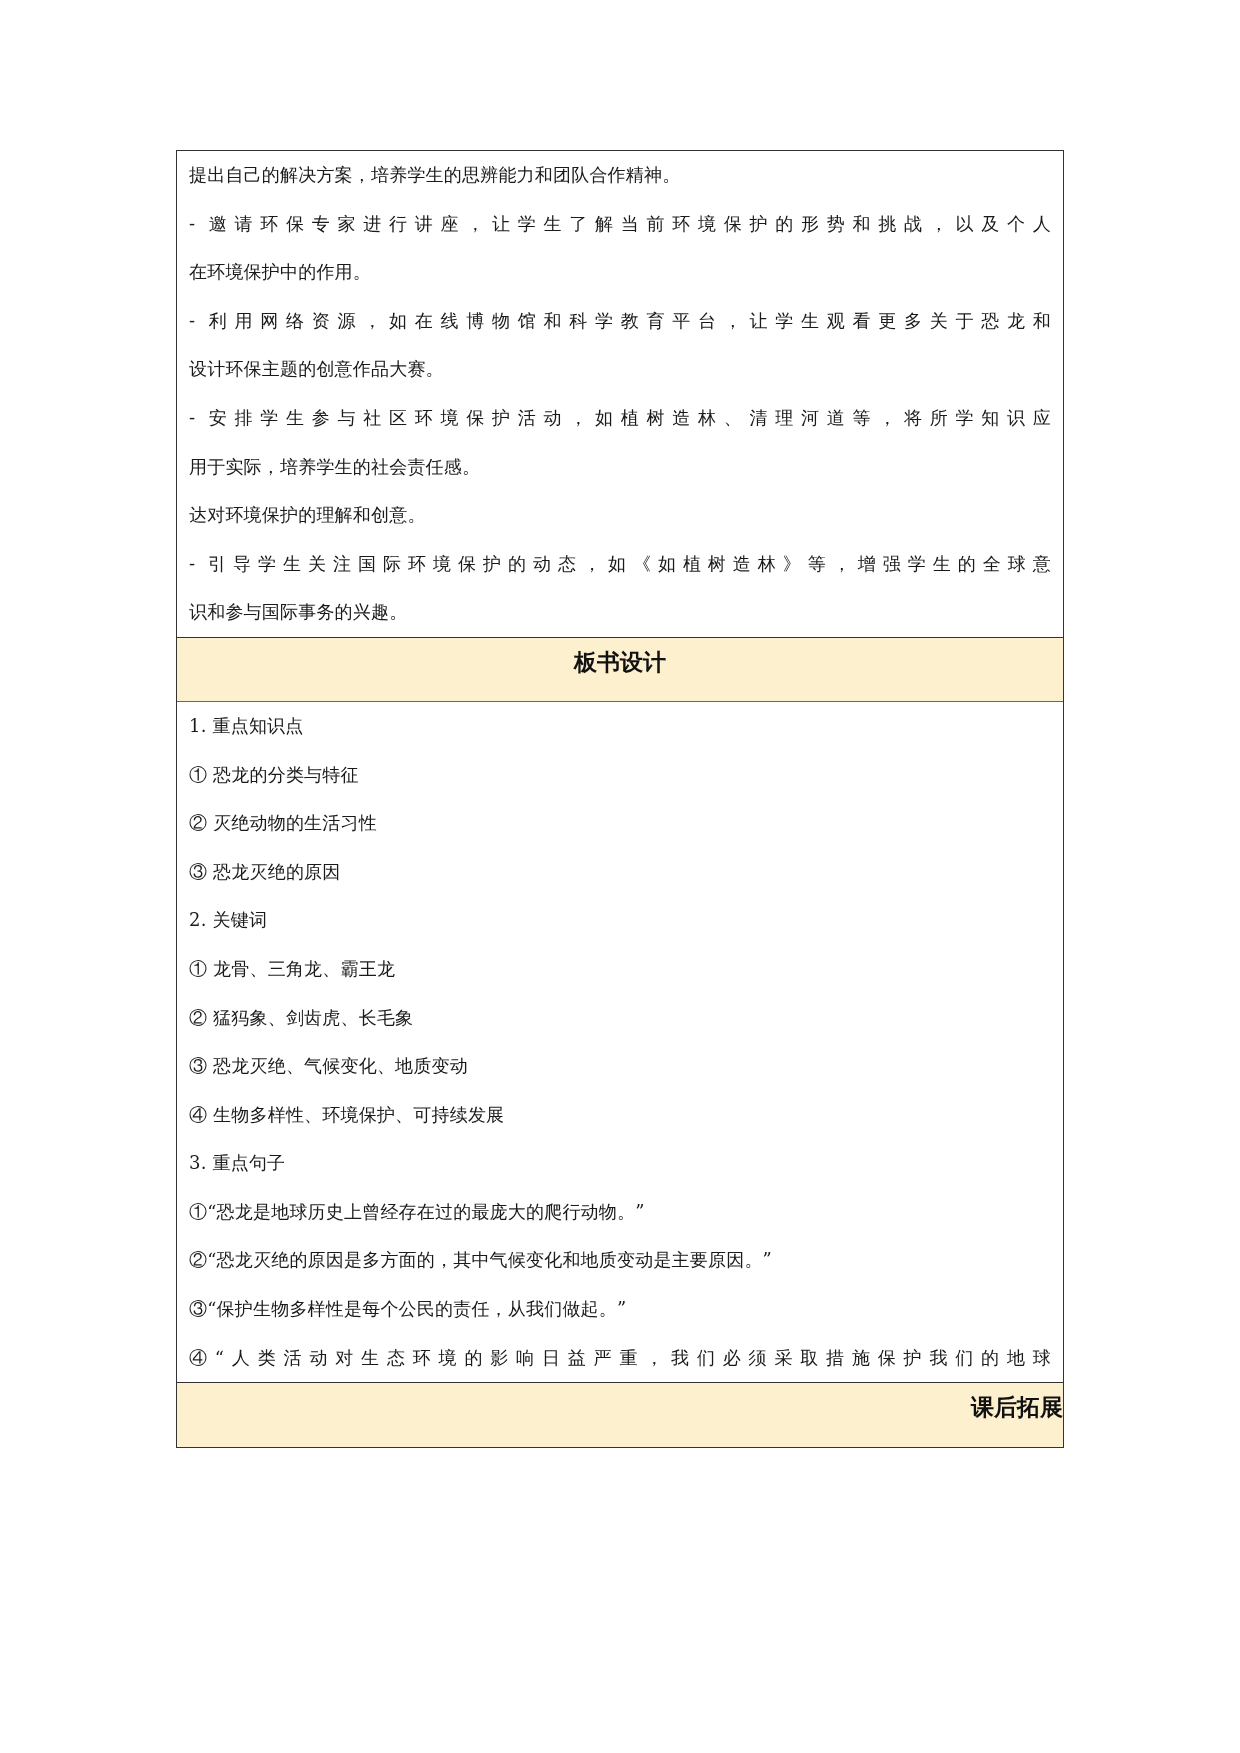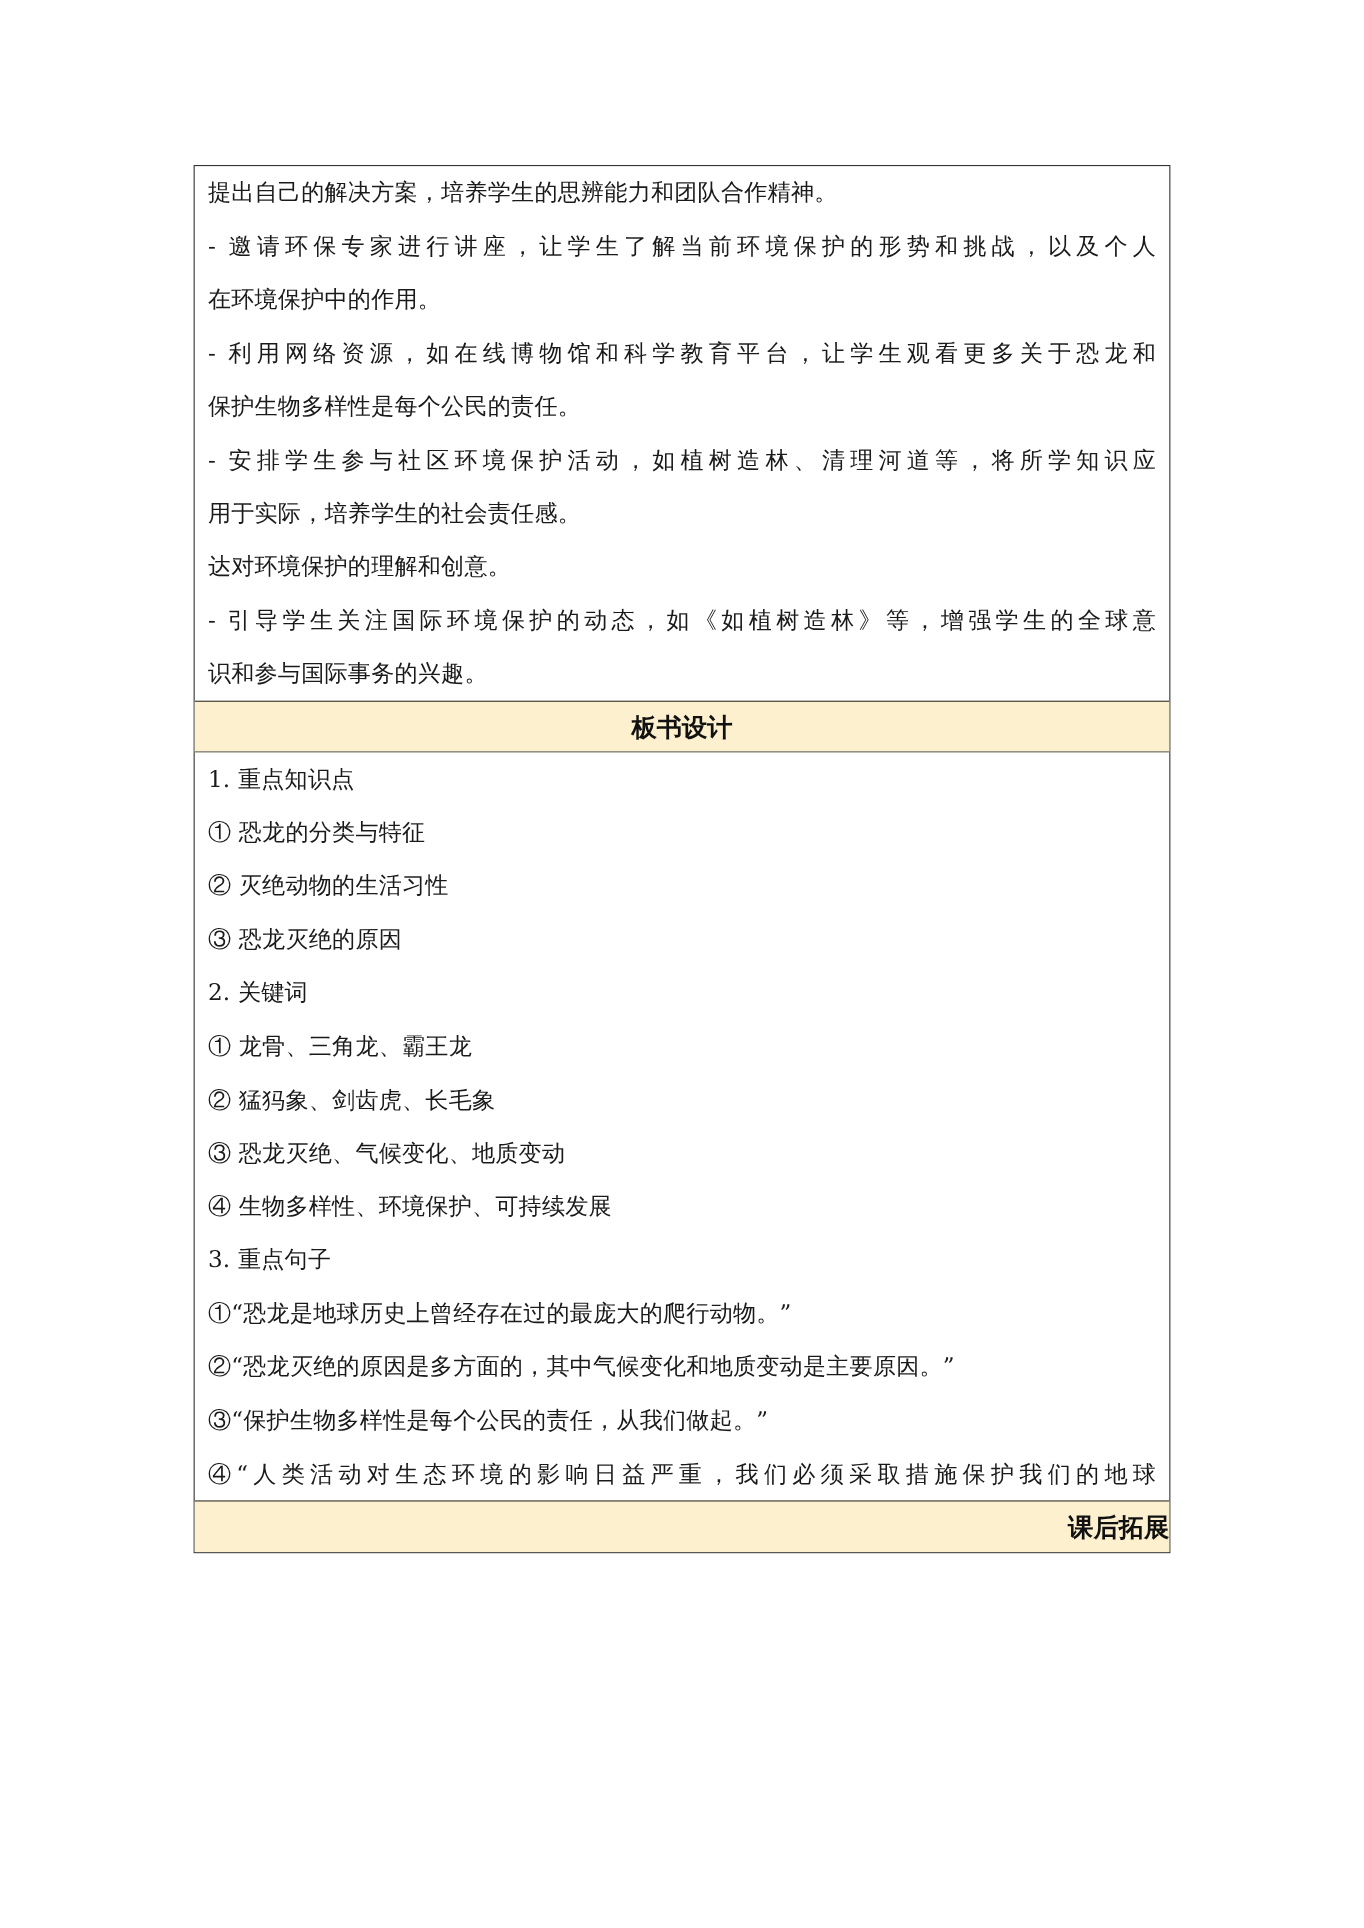--- a/index.html
+++ b/index.html
@@ -21,36 +21,36 @@
       top: 150px;
       width: 888px;
       border: 1.5px solid #333;
       box-sizing: border-box;
     }
     .cell {
       padding: 0 12px 0 12px;
       box-sizing: border-box;
     }
     .line {
-      font-size: 21px;
+      font-size: 18px;
       line-height: 48.6px;
       height: 48.6px;
       white-space: nowrap;
       overflow: hidden;
       letter-spacing: 0.2px;
     }
     .line.justify {
       text-align: justify;
       text-align-last: justify;
     }
     .band {
       background: #fdf0cf;
       border-top: 1.5px solid #333;
       border-bottom: 1.5px solid #666;
-      height: 47px;
+      height: 65px;
       line-height: 49px;
       text-align: center;
       font-family: "DejaVu Sans", "Liberation Sans", sans-serif;
       font-weight: bold;
       font-size: 23px;
       color: #111;
       box-sizing: border-box;
     }
     .band.last {
       border-bottom: none;
@@ -60,21 +60,21 @@
 </head>
 <body>
 
 <div class="doc-table">
 
   <div class="cell">
     <div class="line">提出自己的解决方案，培养学生的思辨能力和团队合作精神。</div>
     <div class="line justify">- 邀请环保专家进行讲座，让学生了解当前环境保护的形势和挑战，以及个人</div>
     <div class="line">在环境保护中的作用。</div>
     <div class="line justify">- 利用网络资源，如在线博物馆和科学教育平台，让学生观看更多关于恐龙和</div>
-    <div class="line">保护生物多样性是每个公民的责任。</div>
+    <div class="line">设计环保主题的创意作品大赛。</div>
     <div class="line justify">- 安排学生参与社区环境保护活动，如植树造林、清理河道等，将所学知识应</div>
     <div class="line">用于实际，培养学生的社会责任感。</div>
     <div class="line">达对环境保护的理解和创意。</div>
     <div class="line justify">- 引导学生关注国际环境保护的动态，如《如植树造林》等，增强学生的全球意</div>
     <div class="line">识和参与国际事务的兴趣。</div>
   </div>
 
   <div class="band">板书设计</div>
 
   <div class="cell">

